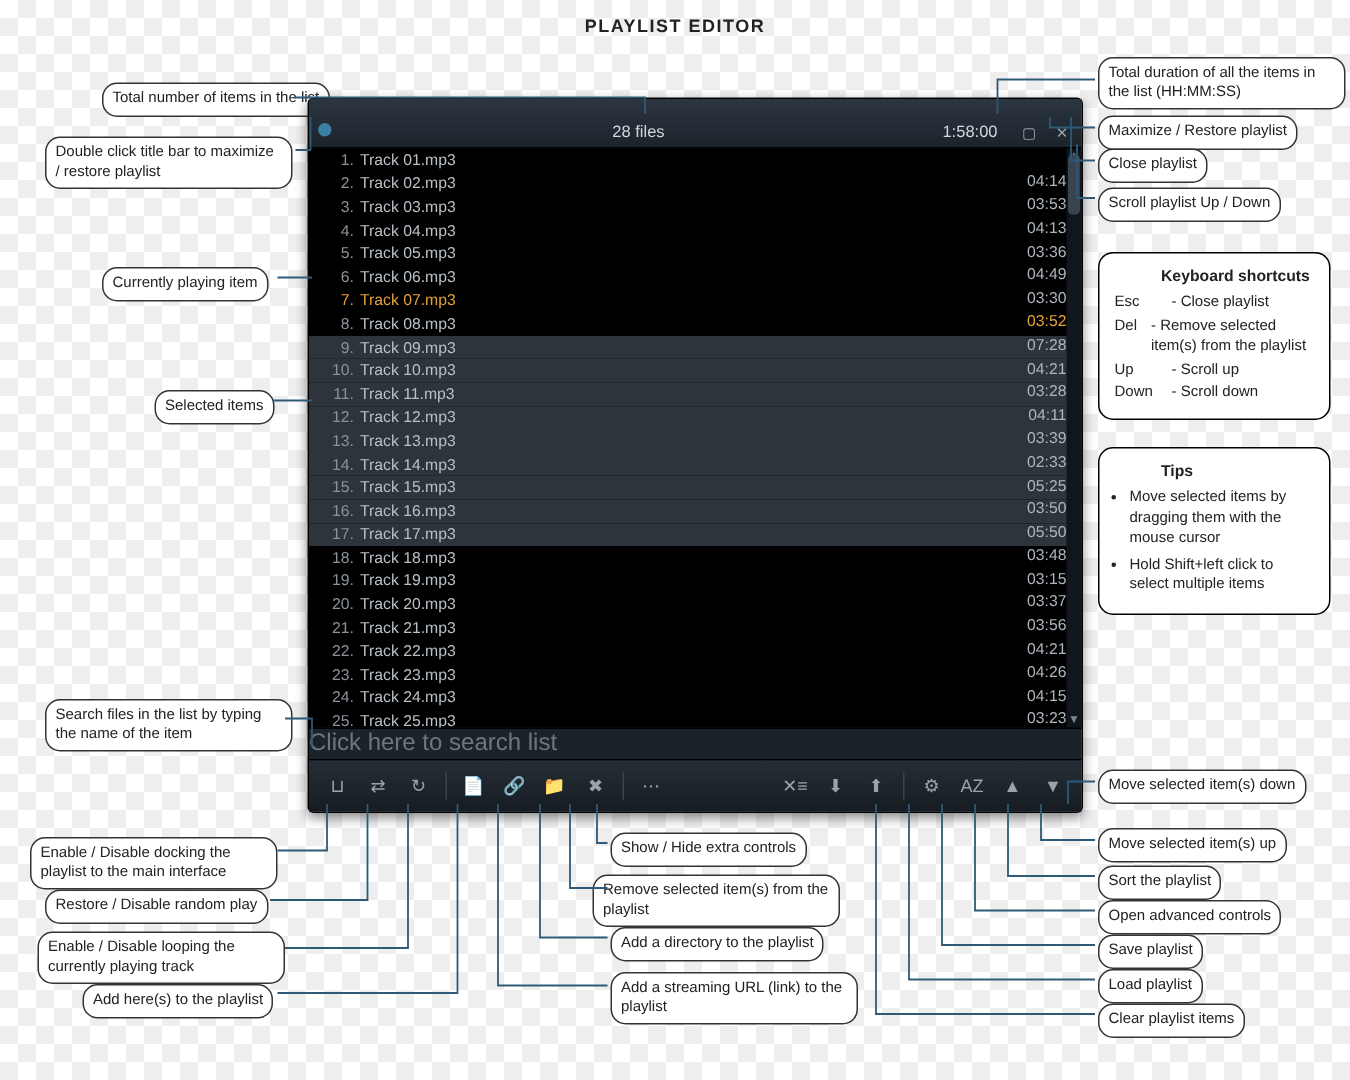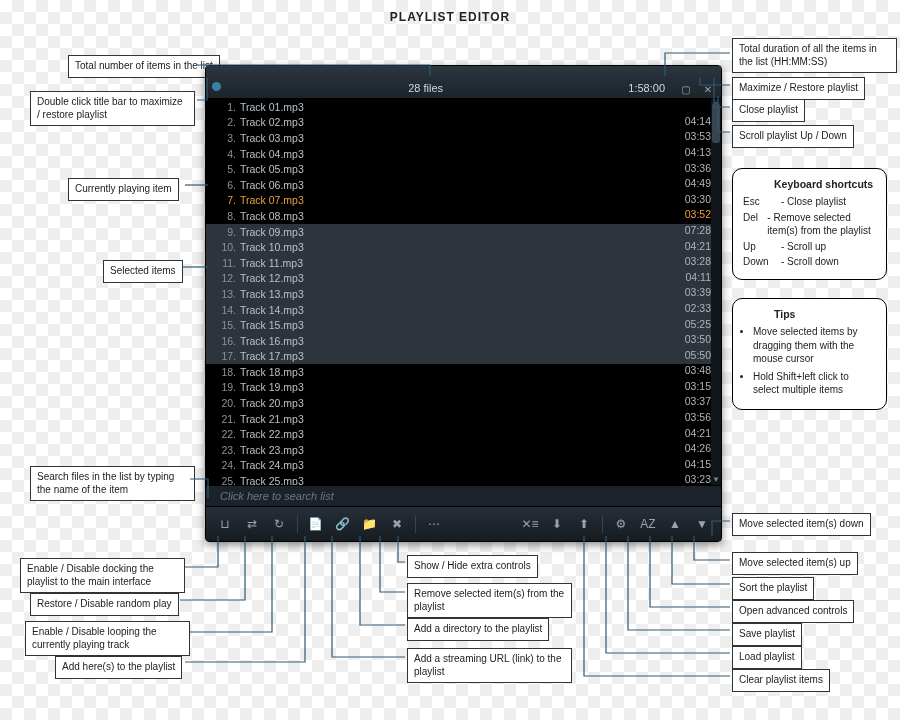--- a/index.html
+++ b/index.html
@@ -15,21 +15,21 @@
     position: relative;
     font-size: 12px;
     color: #222;
   }
   h1.page-title { width:100%; text-align:center; font-size:12px; font-weight:bold; letter-spacing:1px; padding-top:10px; }
 
   
   .annot {
     position:absolute; background:#fff; border:1px solid #333;
     padding:4px 6px; font-size:10px; line-height:1.25; max-width:165px;
-    border-radius:0;
+    border-radius:10px;
   }
   .annot.right { text-align:left; }
 
   
   .infobox {
     position:absolute; background:#fff; border:1.5px solid #000;
     border-radius:10px; padding:8px 10px; font-size:10px; line-height:1.35;
     width:155px;
   }
   .infobox h3 { font-size:10.5px; font-weight:bold; margin-bottom:4px;padding-left:31px; }
@@ -72,22 +72,22 @@
   .pl-row.playing .num,.pl-row.playing .dur{color:#e5a23a;}
   .pl-row.selected { background:#2d343b; }
   .pl-scroll { position:absolute; right:0; top:0; bottom:0; width:10px;
     background:#11161c;}
   .pl-scroll .thumb { position:absolute; left:1px; right:1px; top:4px; height:40px;
     background:#3a444e; border-radius:3px;}
   .pl-scroll .arr { position:absolute; left:0; right:0; height:10px; color:#77828d;
     font-size:8px; text-align:center;}
   .pl-scroll .arr.up{top:0;} .pl-scroll .arr.dn{bottom:0;}
 
-  .pl-search { height:22px; background:#1b2229; color:#6e777f; font-size:11px;
-    padding:0 14px; display:flex; align-items:center; font-style:italic;
+  .pl-search { height:22px; background:#1b2229; color:#6e777f; font-size:16px;
+    padding:0 0; display:flex; align-items:center; 
     border-top:1px solid #000;border-bottom:1px solid #000;}
   .pl-toolbar { height:34px; background:linear-gradient(#262e37,#161c22);
     display:flex; align-items:center; padding:0 8px; gap:5px;}
   .tb-icon { width:22px;height:22px;display:flex;align-items:center;justify-content:center;
     color:#9aa3ab;font-size:12px;cursor:pointer;border-radius:3px;}
   .tb-spacer{flex:1;}
   .tb-sep{width:1px;height:18px;background:#3a444e;margin:0 2px;}
 </style>
 </head>
 <body>
@@ -98,21 +98,21 @@
 <div class="annot" style="left:30px;top:91px">Double click title bar to maximize / restore playlist</div>
 <div class="annot" style="left:68px;top:178px">Currently playing item</div>
 <div class="annot" style="left:103px;top:260px">Selected items</div>
 <div class="annot" style="left:30px;top:466px">Search files in the list by typing the name of the item</div>
 <div class="annot" style="left:20px;top:558px">Enable / Disable docking the playlist to the main interface</div>
 <div class="annot" style="left:30px;top:593px">Restore / Disable random play</div>
 <div class="annot" style="left:25px;top:621px">Enable / Disable looping the currently playing track</div>
 <div class="annot" style="left:55px;top:656px">Add here(s) to the playlist</div>
 
 <div class="annot" style="left:407px;top:555px">Show / Hide extra controls</div>
-<div class="annot" style="left:407px;top:583px">Remove selected item(s) from the playlist</div>
+<div class="annot" style="left:395px;top:583px">Remove selected item(s) from the playlist</div>
 <div class="annot" style="left:407px;top:618px">Add a directory to the playlist</div>
 <div class="annot" style="left:407px;top:648px">Add a streaming URL (link) to the playlist</div>
 
 <div class="annot right" style="left:732px;top:38px">Total duration of all the items in the list (HH:MM:SS)</div>
 <div class="annot right" style="left:732px;top:77px">Maximize / Restore playlist</div>
 <div class="annot right" style="left:732px;top:99px">Close playlist</div>
 <div class="annot right" style="left:732px;top:125px">Scroll playlist Up / Down</div>
 <div class="annot right" style="left:732px;top:513px">Move selected item(s) down</div>
 <div class="annot right" style="left:732px;top:552px">Move selected item(s) up</div>
 <div class="annot right" style="left:732px;top:577px">Sort the playlist</div>

